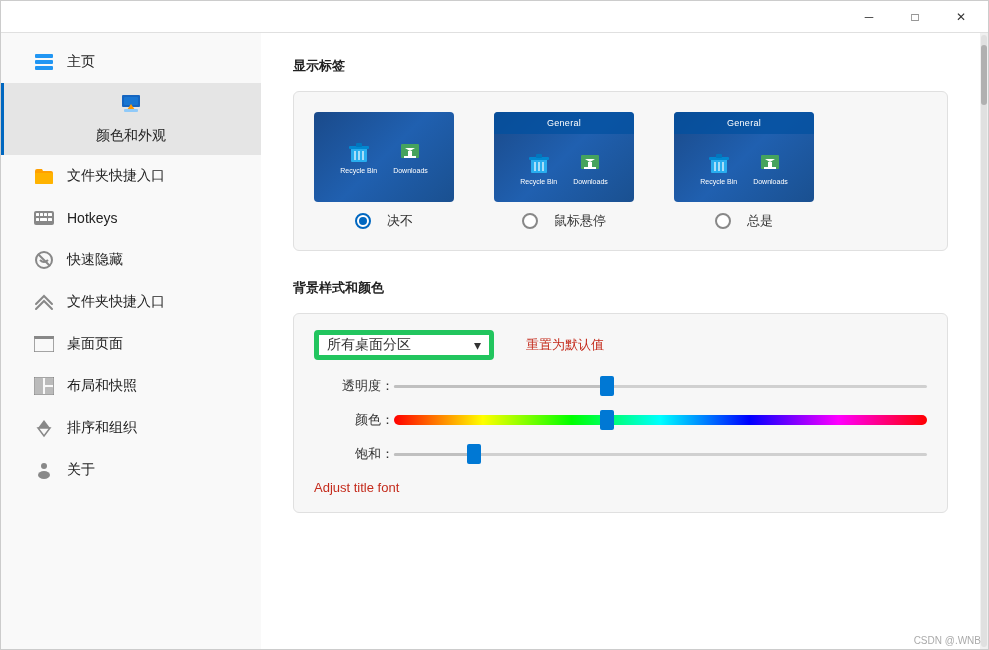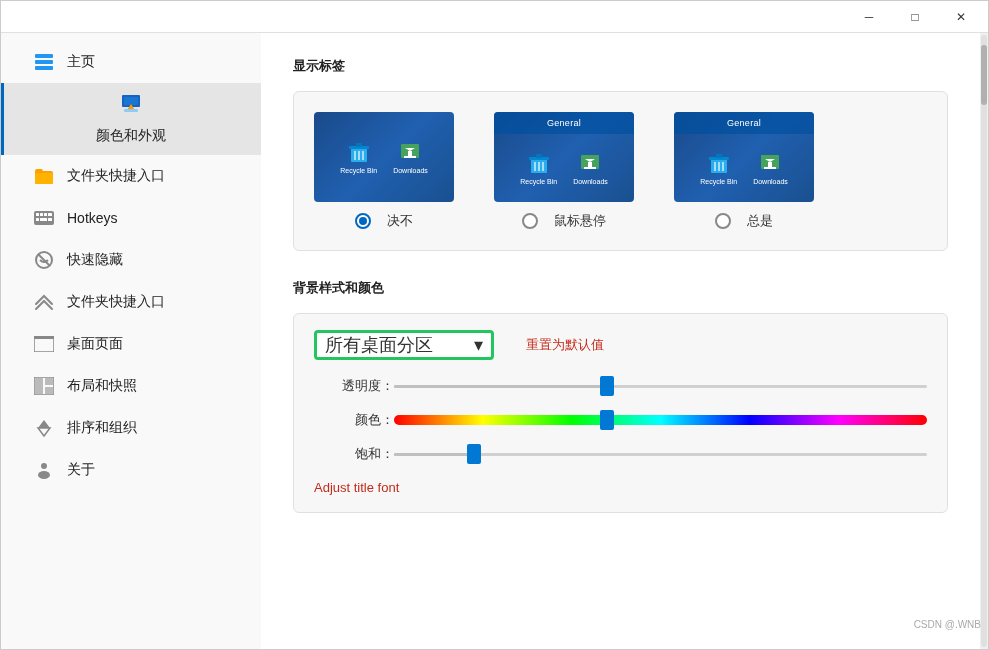--- a/index.html
+++ b/index.html
@@ -237,25 +237,25 @@
     .dropdown-row {
       display: flex;
       align-items: center;
       gap: 16px;
       margin-bottom: 16px;
     }
 
     .dropdown {
       width: 180px;
       height: 30px;
-      border: 3px solid #22c55e;
+      border: 5px solid #22c55e;
       border-radius: 4px;
       background: #fff;
       padding: 0 8px;
-      font-size: 18px;
+      font-size: 14px;
       color: #333;
       display: flex;
       align-items: center;
       justify-content: space-between;
       cursor: pointer;
     }
 
     .reset-link {
       font-size: 13px;
       color: #c42b1c;
@@ -349,21 +349,21 @@
       height: 60px;
       background: #b0b0b0;
       border-radius: 3px;
       position: absolute;
       top: 10px;
     }
 
     
     .watermark {
       position: absolute;
-      bottom: 20px;
+      bottom: 4px;
       right: 8px;
       font-size: 10px;
       color: #aaa;
       margin-left: 48px;
     }
   </style>
 </head>
 <body>
 
 <div class="window">

